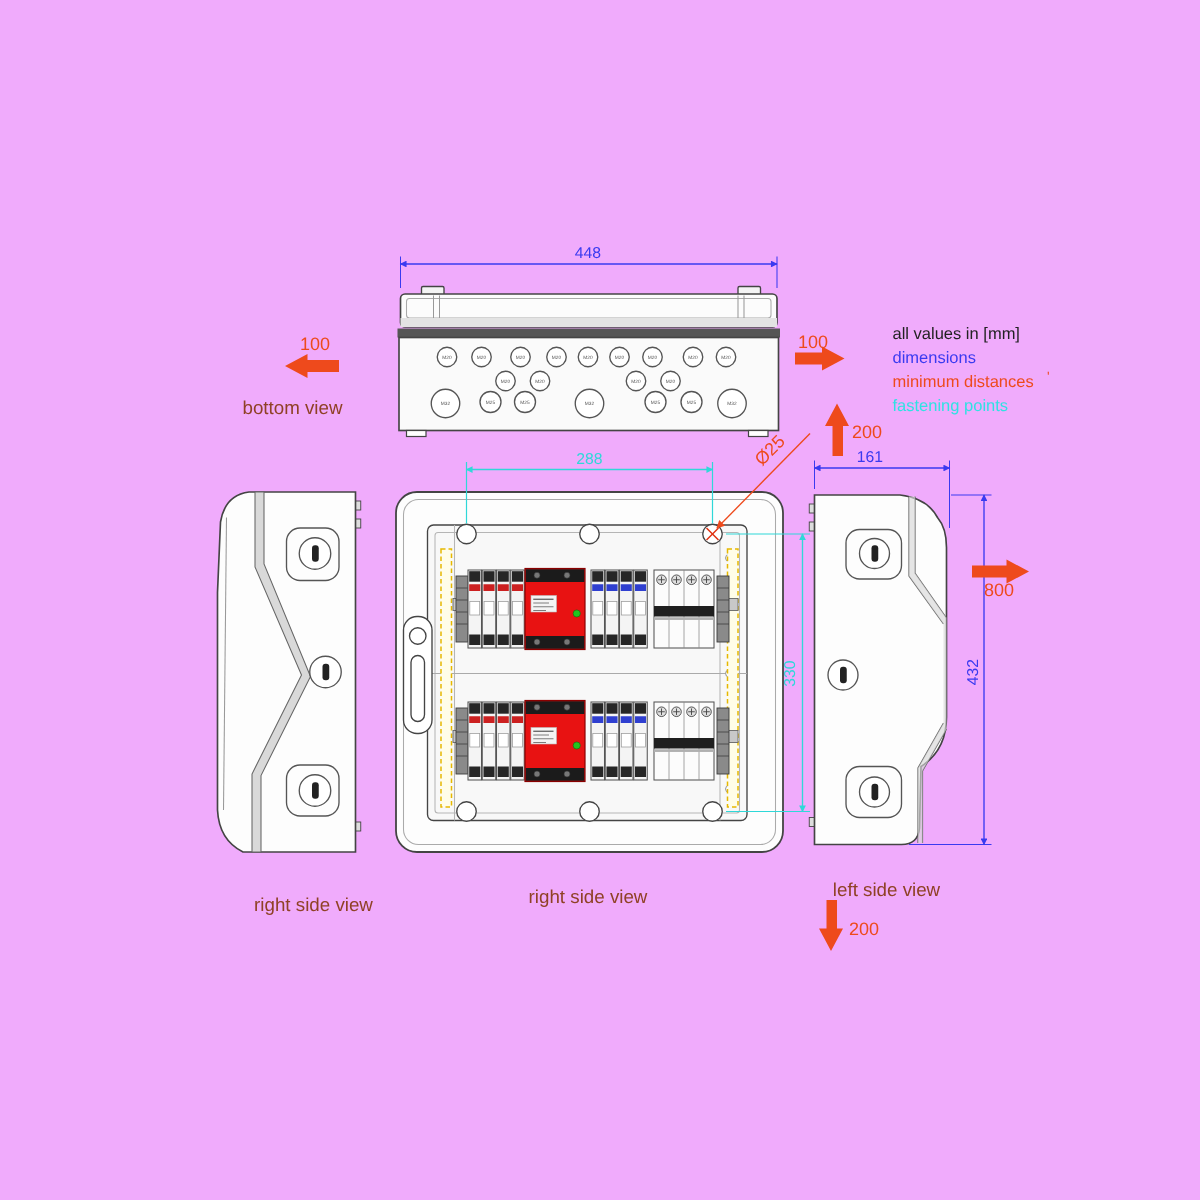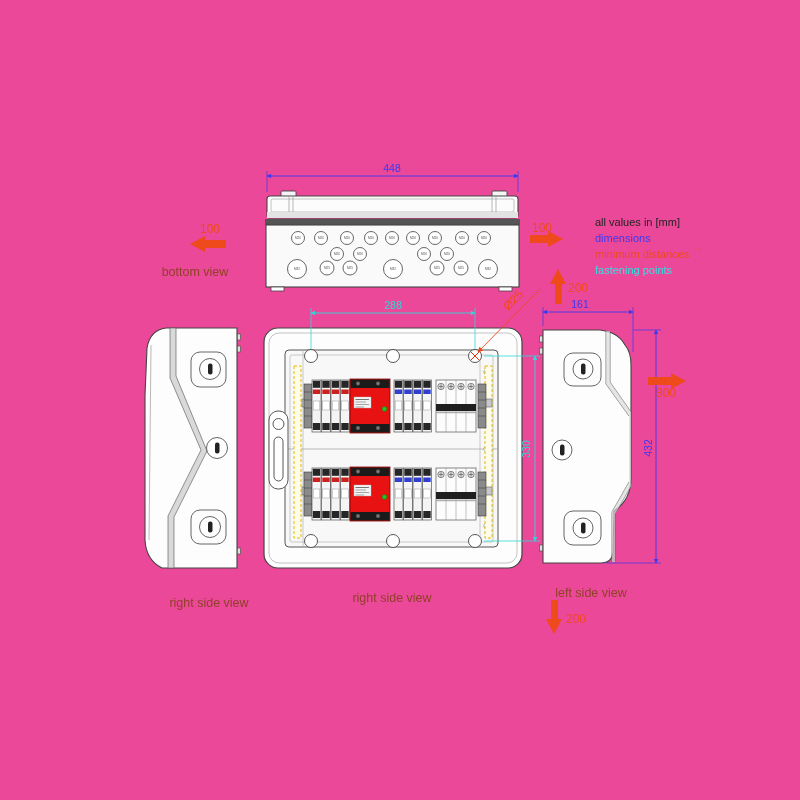--- a/index.html
+++ b/index.html
@@ -1,16 +1,16 @@
 <!DOCTYPE html>
 <html><head>
 <meta charset="utf-8">
 <style>
   html,body{margin:0;padding:0;background:#fff;}
-  .canvas{position:relative;width:800px;height:800px;background:#ec4899;overflow:hidden;
+  .canvas{position:relative;width:800px;height:800px;background:#f0abfc;overflow:hidden;
           font-family:"Liberation Sans", sans-serif;}
   svg text{font-family:"Liberation Sans", sans-serif;}
   .dim-blue{fill:#3a3af0;font-size:10.5px;}
   .dim-cyan{fill:#2fd8d8;font-size:10.5px;}
   .dim-orange{fill:#ee4a1c;font-size:12px;}
   .view-label{fill:#8f4125;font-size:12.5px;}
   .legend-black{fill:#222;font-size:11px;}
   .legend-blue{fill:#3a3af0;font-size:11px;}
   .legend-orange{fill:#ee4a1c;font-size:11px;}
   .legend-cyan{fill:#2fe2e2;font-size:11px;}

